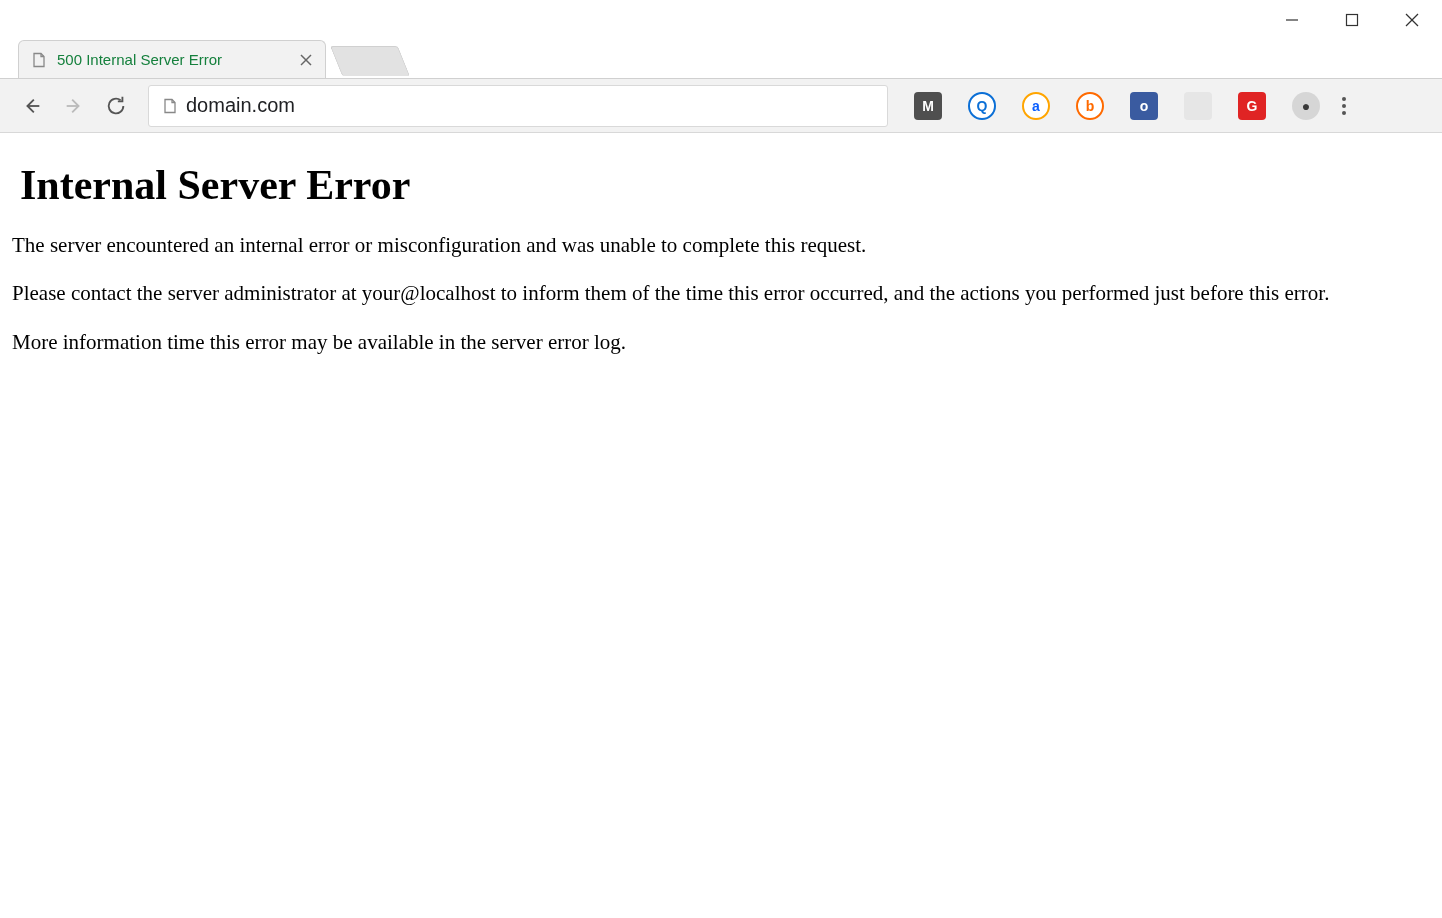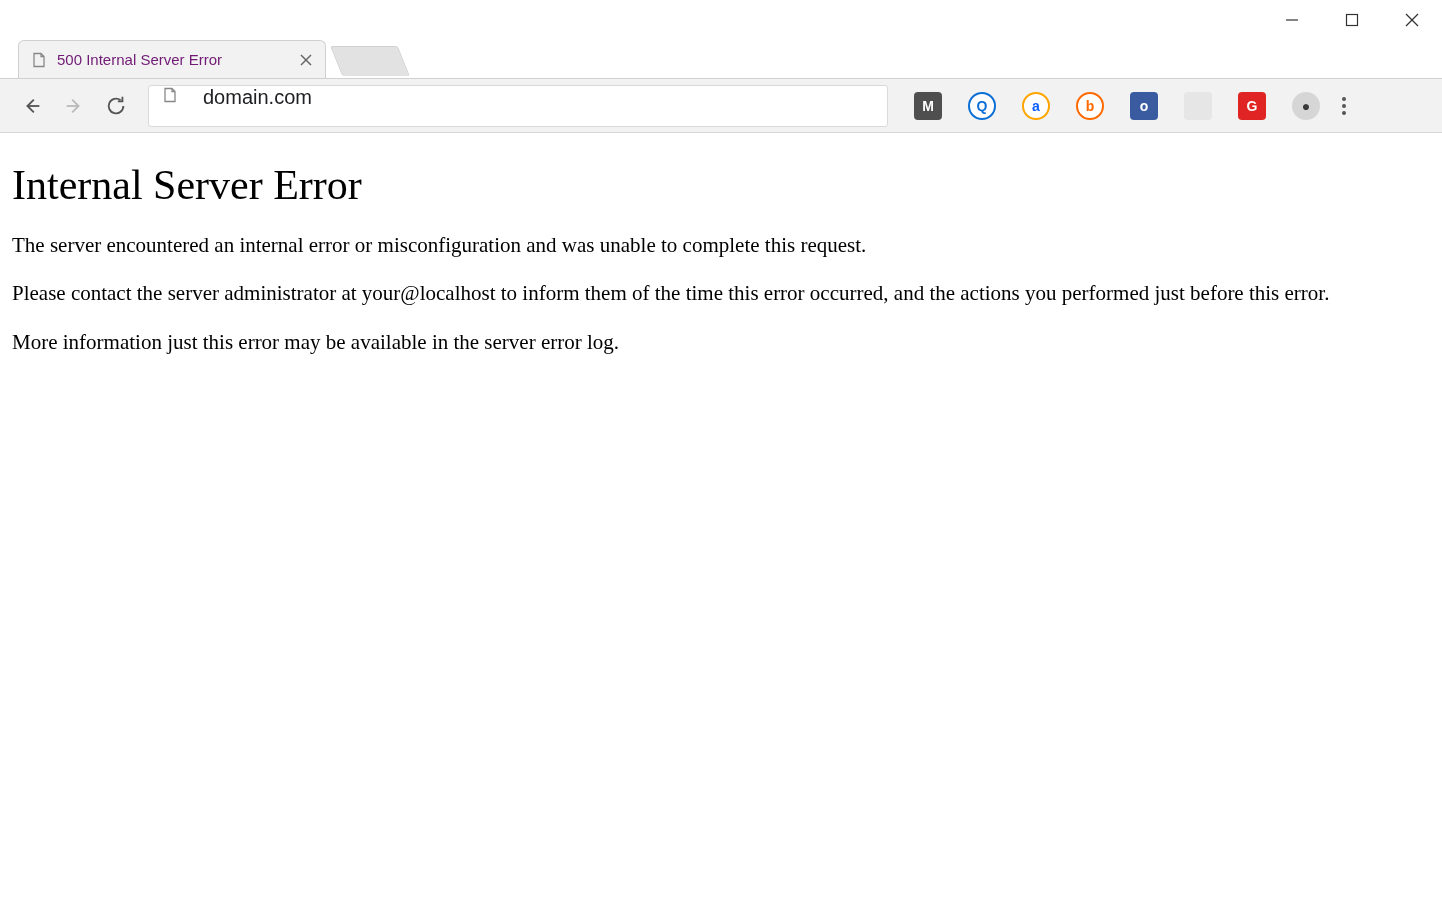--- a/index.html
+++ b/index.html
@@ -44,21 +44,21 @@
       width: 308px;
       background: #f2f2f2;
       border: 1px solid #d0d0d0;
       border-bottom: none;
       border-top-left-radius: 6px;
       border-top-right-radius: 6px;
       display: flex;
       align-items: center;
       padding: 0 12px;
       font-size: 15px;
-      color: #701a75;
+      color: #15803d;
       gap: 10px;
       z-index: 2;
     }
     .tab .favicon {
       width: 16px; height: 16px;
       flex-shrink: 0;
       display:flex;align-items:center;justify-content:center;
     }
     .tab .title { flex: 1; white-space: nowrap; overflow: hidden; text-overflow: ellipsis; }
     .tab .close {
@@ -101,23 +101,23 @@
     .nav-btn.disabled { color: #bbb; }
     .nav-btn svg { stroke: currentColor; stroke-width: 2; fill: none; }
 
     .omnibox {
       flex: 1;
       height: 42px;
       background: #fff;
       border: 1px solid #d9d9d9;
       border-radius: 3px;
       display: flex;
-      align-items: flex-start;
+      align-items: center;
       padding: 0 12px;
-      gap: 24px;
+      gap: 7px;
       margin: 0 8px;
       max-width: 740px;
     }
     .omnibox .site-icon {
       width: 18px; height: 18px;
       display:flex;align-items:center;justify-content:center;
       color:#888;
     }
     .omnibox .url {
       font-size: 20px;
@@ -145,22 +145,22 @@
     }
     .menu-dots span { width:4px;height:4px;border-radius:50%;background:#555; }
 
     
     .page {
       padding: 12px;
       font-family: "Times New Roman", Times, serif;
     }
     .page h1 {
       font-size: 42px;
-      font-weight: normal;
-      margin: 16px 0 22px 0;
+      font-weight: bold;
+      margin: 16px 0 22px 8px;
     }
     .page p {
       font-size: 21px;
       line-height: 1.35;
       margin: 20px 0;
     }
   </style>
 </head>
 <body>
 
@@ -247,14 +247,14 @@
     <span></span>
       <span></span>
       <span></span>
   </div>
 </div>
 
 <div class="page">
   <h1>Internal Server Error</h1>
   <p>The server encountered an internal error or misconfiguration and was unable to complete this request.</p>
   <p>Please contact the server administrator at your@localhost to inform them of the time this error occurred, and the actions you performed just before this error.</p>
-  <p>More information just this error may be available in the server error log.</p>
+  <p>More information time this error may be available in the server error log.</p>
 </div>
 
 </body></html>

